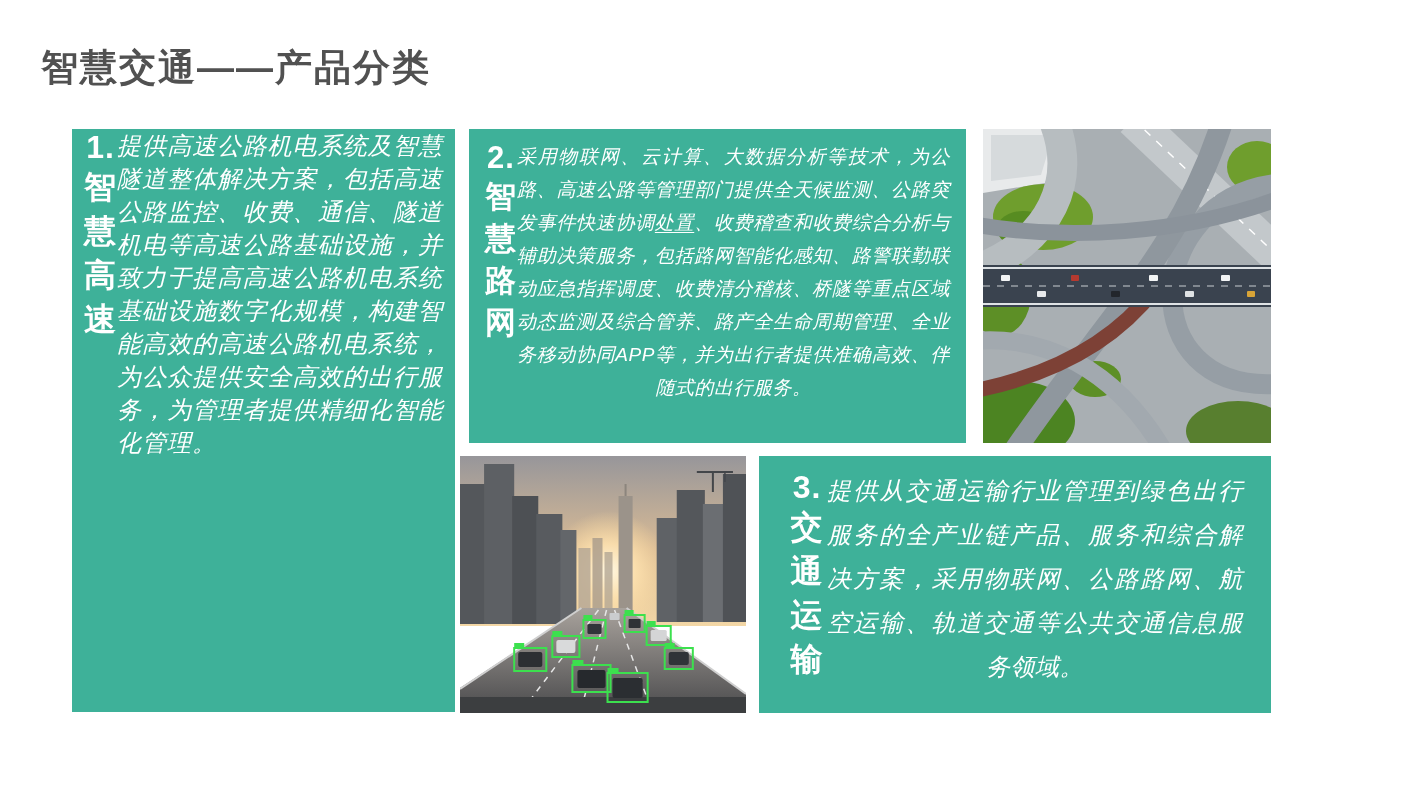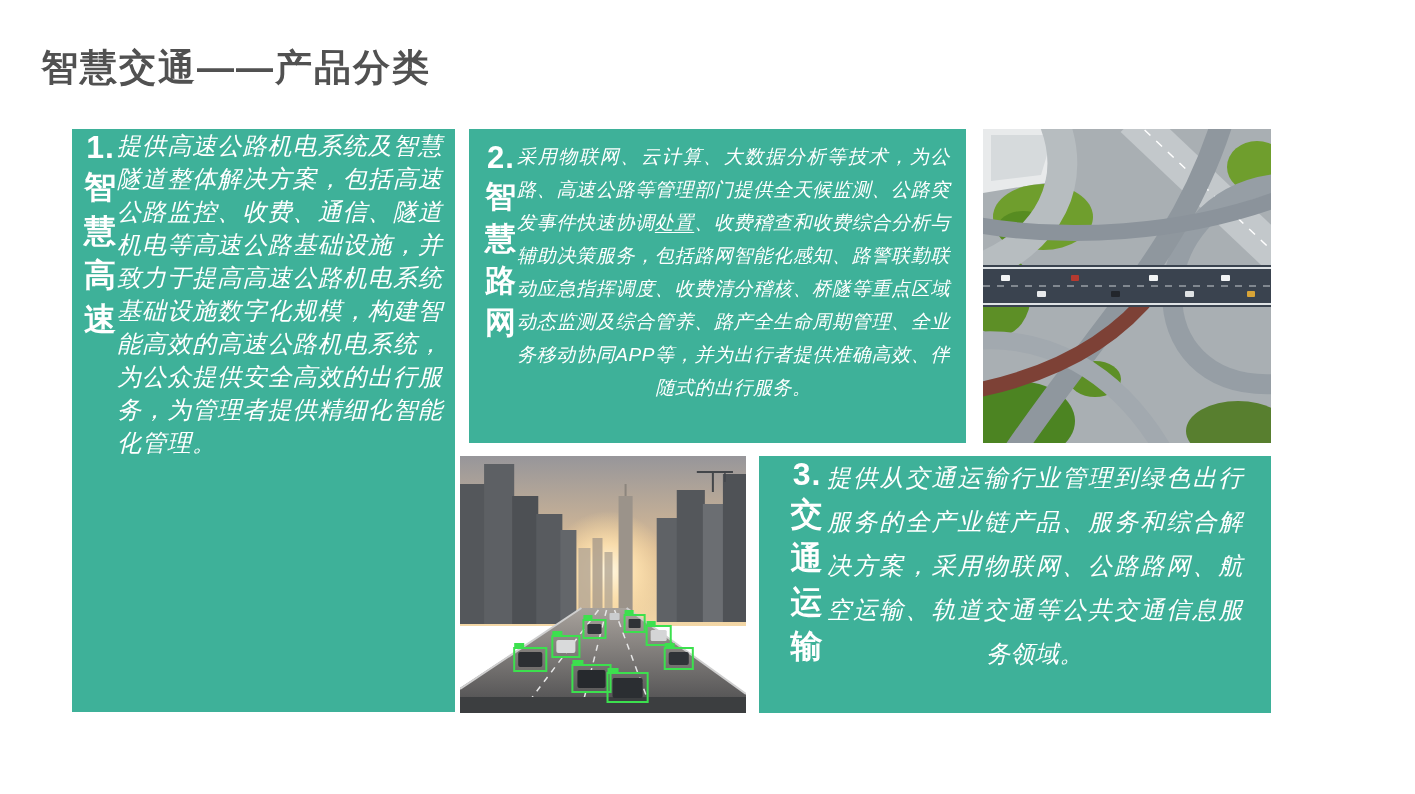--- a/index.html
+++ b/index.html
@@ -27,21 +27,21 @@
   .card p{
     margin:0;text-align:justify;text-justify:inter-character;font-style:italic;
   }
   .card-1{left:72px;top:129px;width:383px;height:583px;padding:0 12px;justify-content:center}
   .card-1 h2{margin-bottom:34px}
   .card-1 p{font-size:24px;line-height:33px;letter-spacing:1px}
   .card-2{left:469px;top:129px;width:497px;height:314px;padding:11px 16px 0}
   .card-2 h2{font-size:31px;margin-bottom:7px}
   .card-2 p{font-size:19px;line-height:33px;letter-spacing:0.5px;text-align-last:center}
   .card-2 u{text-underline-offset:3px}
-  .card-3{left:759px;top:456px;width:512px;height:257px;padding:0 28px 0}
+  .card-3{left:759px;top:456px;width:512px;height:257px;padding:13px 28px 0}
   .card-3 h2{margin-bottom:10px}
   .card-3 p{font-size:24px;line-height:44px;letter-spacing:0.5px;text-align-last:center}
   .photo{position:absolute;margin:0;overflow:hidden}
   .photo svg{display:block;width:100%;height:100%}
   .photo-interchange{left:983px;top:129px;width:288px;height:314px}
   .photo-city{left:460px;top:456px;width:286px;height:257px}
 </style>
 </head>
 <body>
 

